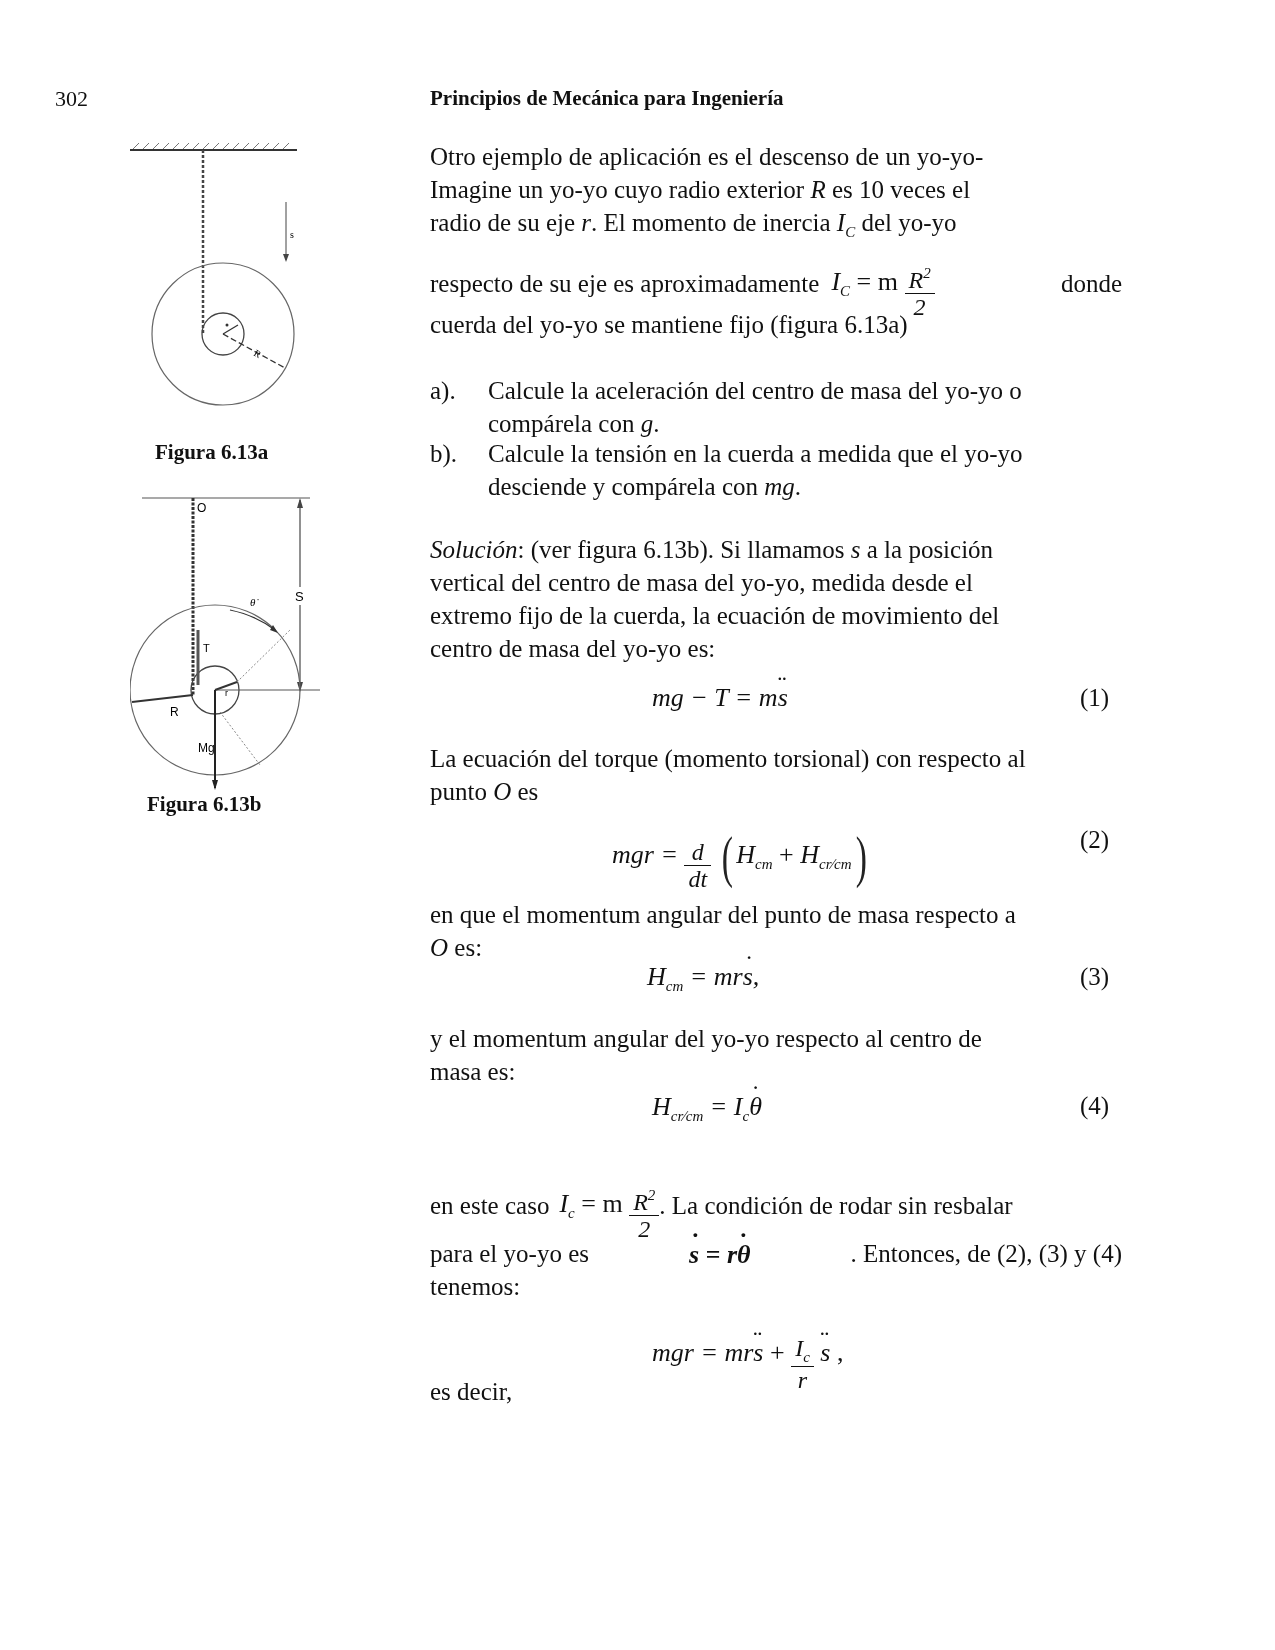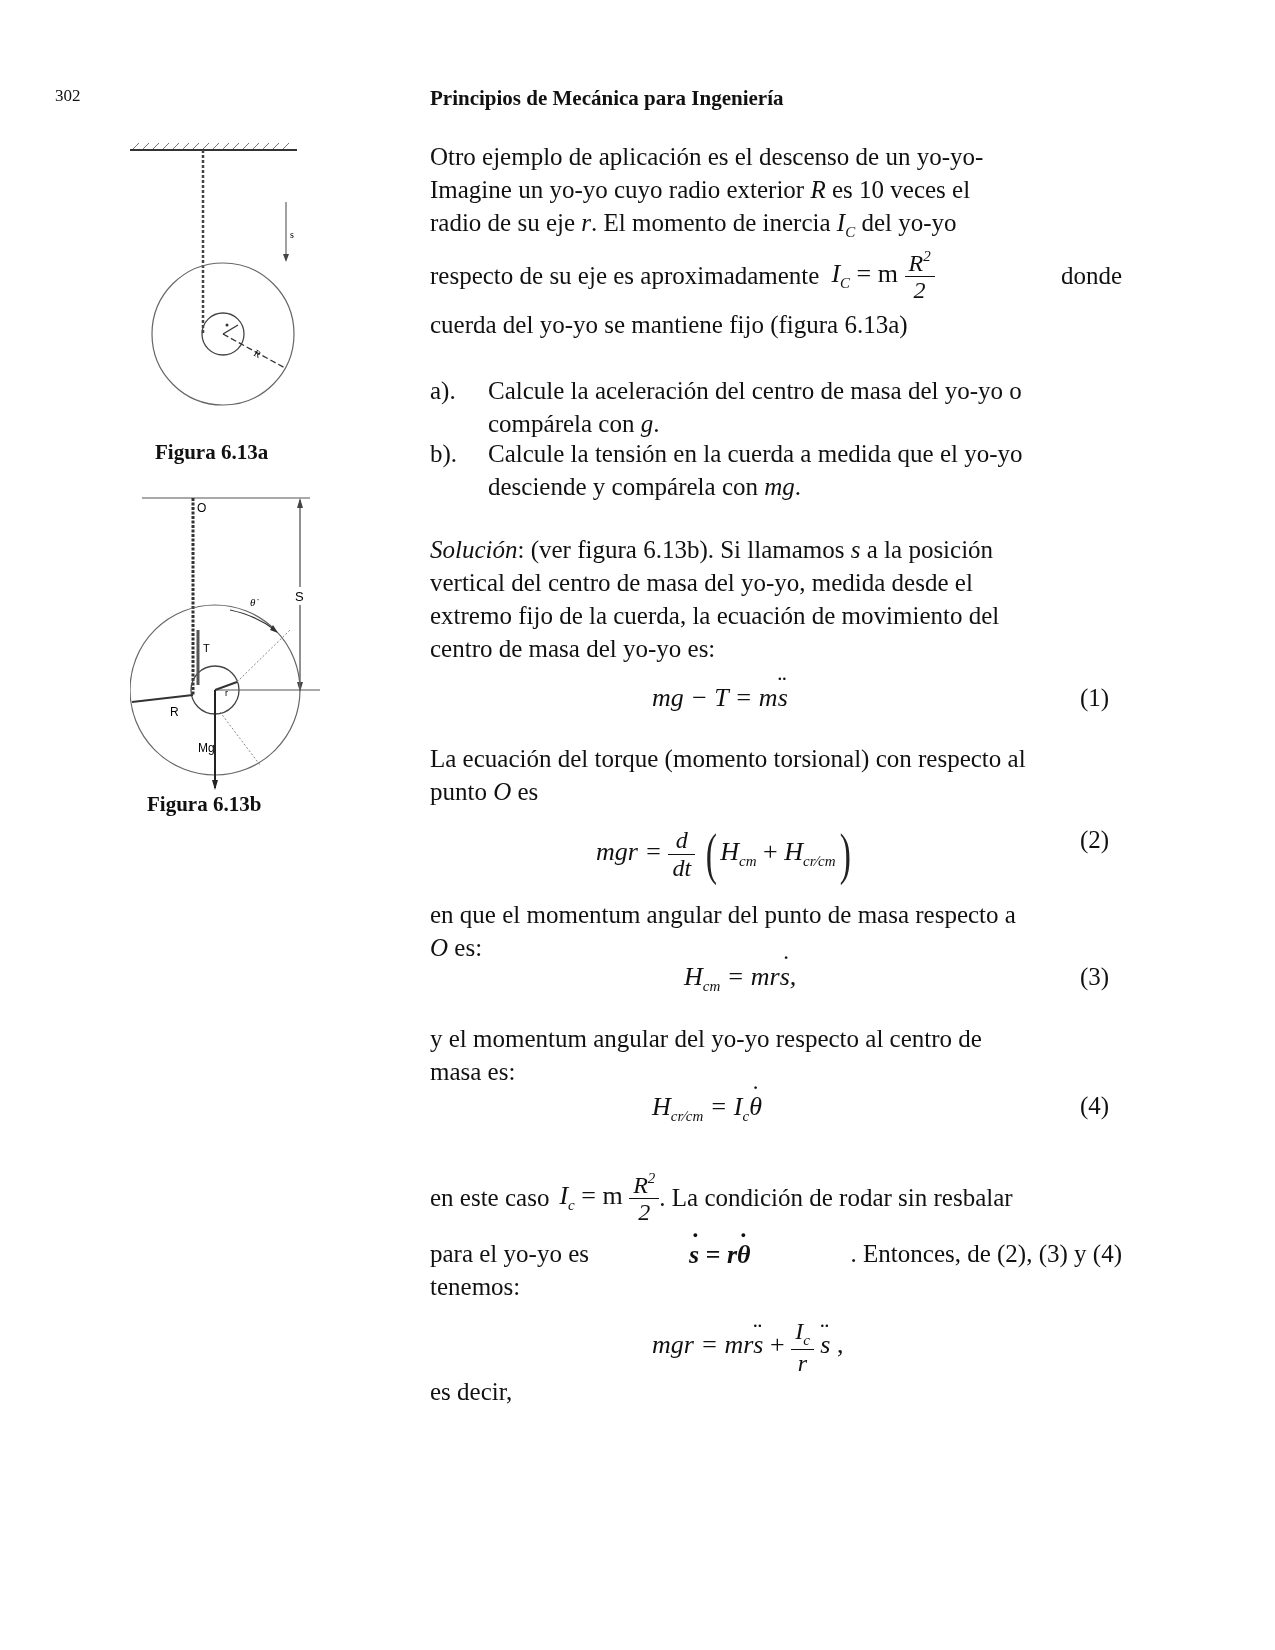--- a/index.html
+++ b/index.html
@@ -1,37 +1,37 @@
 <!DOCTYPE html>
 <html><head>
 <meta charset="utf-8">
 <style>
   html, body { margin: 0; padding: 0; background: #ffffff; }
   body {
     width: 1275px; height: 1650px; position: relative; overflow: hidden;
     font-family: "Liberation Serif", "DejaVu Serif", serif; color: #111;
   }
   .abs { position: absolute; }
-  .page-number { left: 55px; top: 86px; font-size: 17px; }
+  .page-number { left: 55px; top: 86px; font-size: 22px; }
   .running-head { left: 430px; top: 86px; font-size: 21px; font-weight: bold; }
 
   .fig { position: absolute; }
   .fig svg { display: block; }
   .fig-caption { position: absolute; font-weight: bold; font-size: 21px; }
   .para { position: absolute; left: 430px; width: 692px; font-size: 25px; line-height: 33px; text-align: justify; }
   i { font-style: italic; }
 
   .list-item { position: absolute; left: 430px; width: 692px; font-size: 25px; line-height: 33px; }
   .list-item .lbl { position: absolute; left: 0; top: 0; }
   .list-item .txt { position: absolute; left: 58px; width: 634px; }
 
   .eq { position: absolute; font-family: "Liberation Serif", serif; font-style: italic; font-size: 26px; white-space: nowrap; }
   .eq-num { position: absolute; left: 1080px; font-size: 25px; }
   .frac { display: inline-block; vertical-align: middle; text-align: center; font-size: 24px; line-height: 1.1; }
-  .frac .num { display: block; border-bottom: 1.5px solid #111; padding: 0 4px; }
+  .frac .num { display: block; border-bottom: 1.5px solid #111; padding: 0 4px; margin-top: 17px; }
   .frac .den { display: block; padding: 0 4px; }
   .sub { font-size: 15px; vertical-align: -6px; }
   .sup { font-size: 15px; vertical-align: 10px; }
   .dot { position: relative; display: inline-block; }
   .dot::after { content: "\02D9"; position: absolute; left: 2px; top: -12px; font-style: normal; }
   .ddot { position: relative; display: inline-block; }
   .ddot::after { content: "\00A8"; position: absolute; left: 0px; top: -12px; font-style: normal; }
   .bigparen { font-size: 56px; font-style: normal; font-weight: lighter; vertical-align: middle; transform: scaleX(0.6); display: inline-block; color: #222; }
 </style>
 </head>
@@ -150,33 +150,33 @@
 <div class="eq" style="left:652px; top:683px;">
   <span>mg − T = m</span><span class="ddot">s</span>
 </div>
 <div class="eq-num" style="top:684px;">(1)</div>
 
 <div class="para" style="top:742px;">
   <div>La ecuación del torque (momento torsional) con respecto al</div>
   <div><span>punto </span><i>O</i><span> es</span></div>
 </div>
 
-<div class="eq" style="left:596px; top:822px;">
+<div class="eq" style="left:612px; top:822px;">
   <span>mgr = </span>
   <span class="frac"><span class="num">d</span><span class="den">dt</span></span>
   <span class="bigparen">(</span><span>H</span><span class="sub">cm</span><span style="font-style:normal"> + </span><span>H</span><span class="sub">cr⁄cm</span><span class="bigparen">)</span>
 </div>
 <div class="eq-num" style="top:826px;">(2)</div>
 
 <div class="para" style="top:898px;">
   <div>en que el momentum angular del punto de masa respecto a</div>
   <div><i>O</i><span> es:</span></div>
 </div>
 
-<div class="eq" style="left:684px; top:962px;">
+<div class="eq" style="left:647px; top:962px;">
   <span>H</span><span class="sub">cm</span><span> = mr</span><span class="dot">s</span><span>,</span>
 </div>
 <div class="eq-num" style="top:963px;">(3)</div>
 
 <div class="para" style="top:1022px;">
   <div>y el momentum angular del yo-yo respecto al centro de</div>
   <div>masa es:</div>
 </div>
 
 <div class="eq" style="left:652px; top:1092px;">

